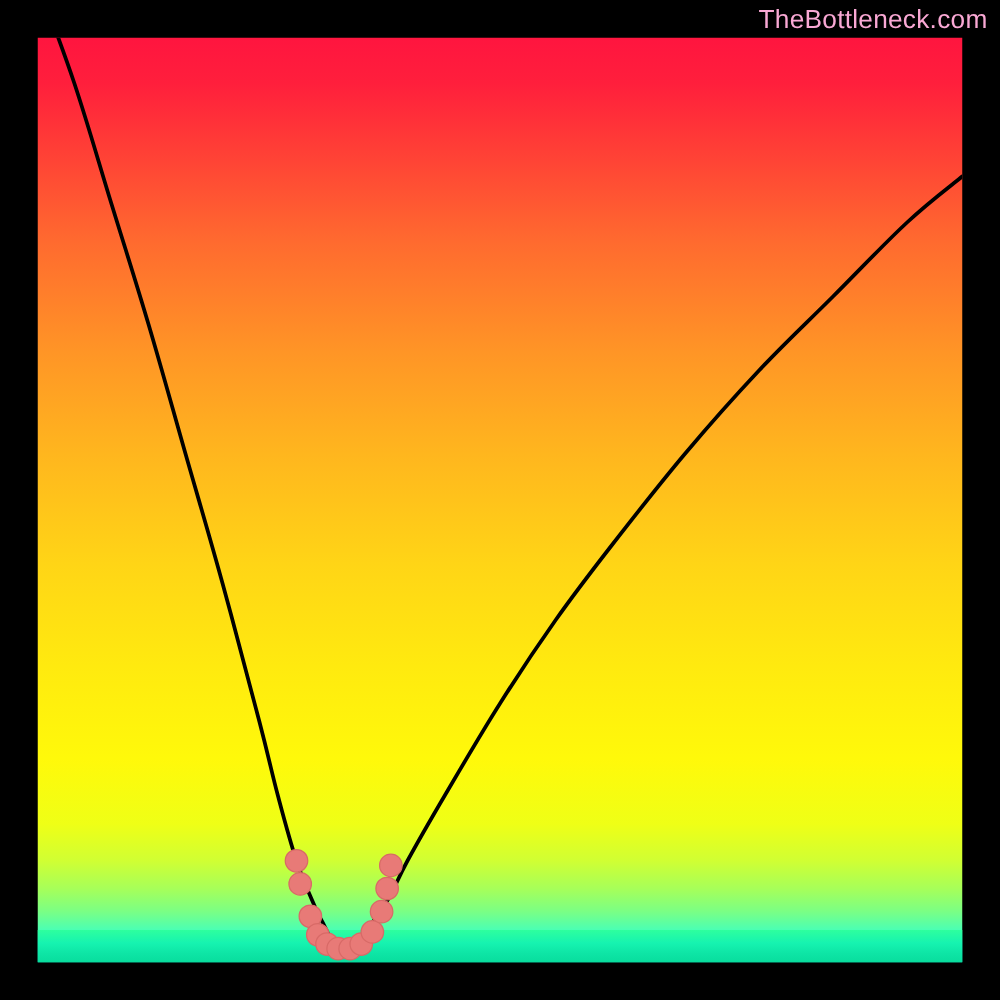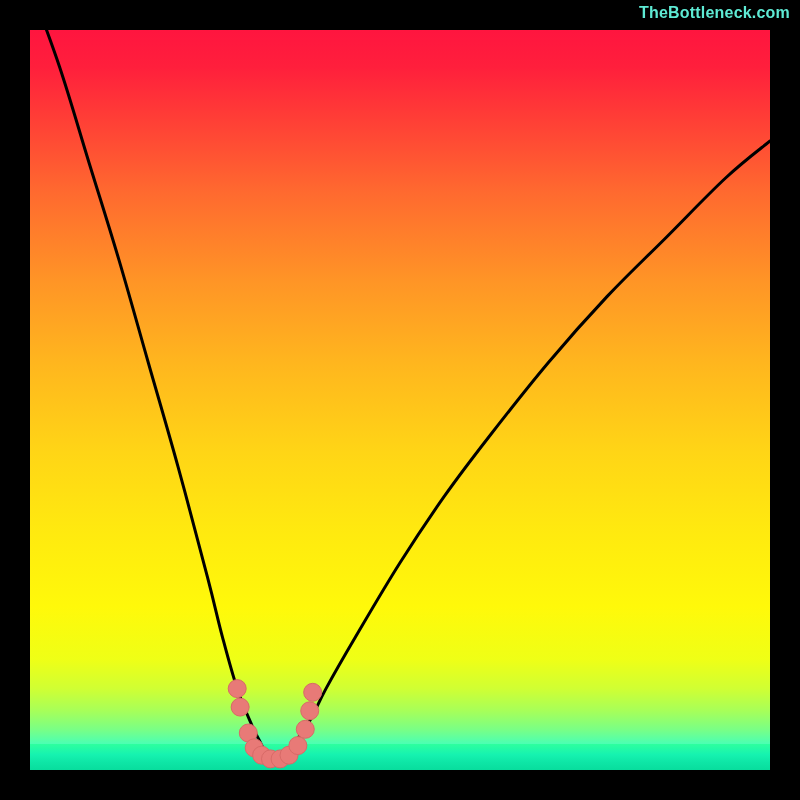--- a/index.html
+++ b/index.html
@@ -66,23 +66,23 @@
   svg.curve {
     position: absolute;
     left: 0; top: 0;
     width: 740px;
     height: 740px;
   }
   .watermark {
     position: absolute;
     top: 4px;
     right: 10px;
-    color: #5eead4;
-    font-size: 16px;
-    font-weight: 700;
+    color: #f9a8d4;
+    font-size: 21px;
+    font-weight: 400;
     letter-spacing: 0.2px;
     user-select: none;
   }
 </style>
 </head>
 <body>
 
 <div class="frame">
   <div class="plot">
     <div class="gradient"></div>

